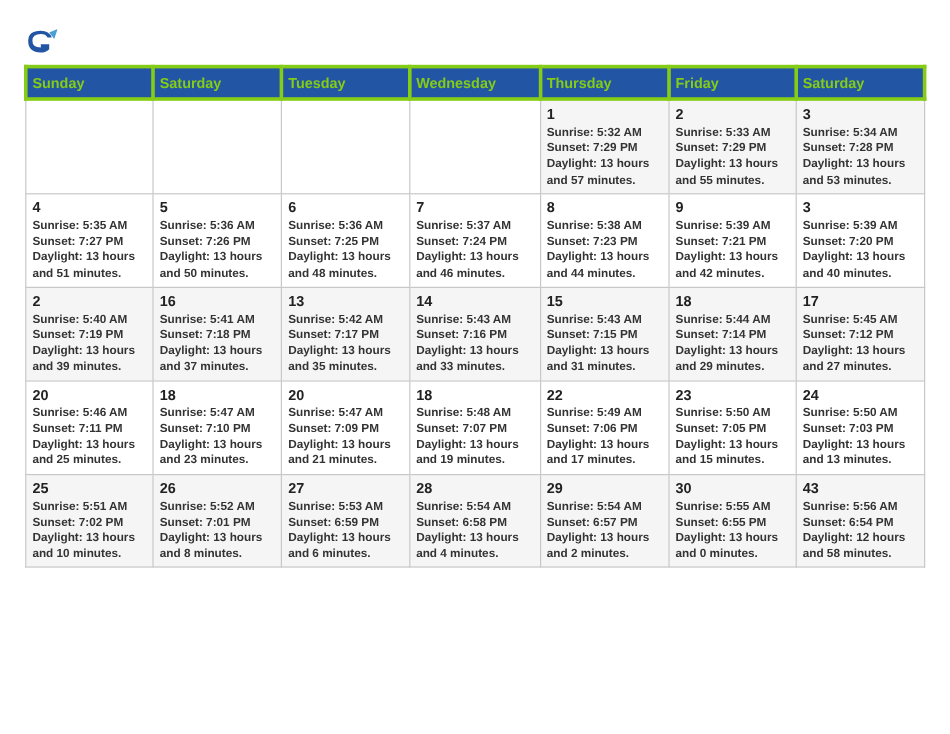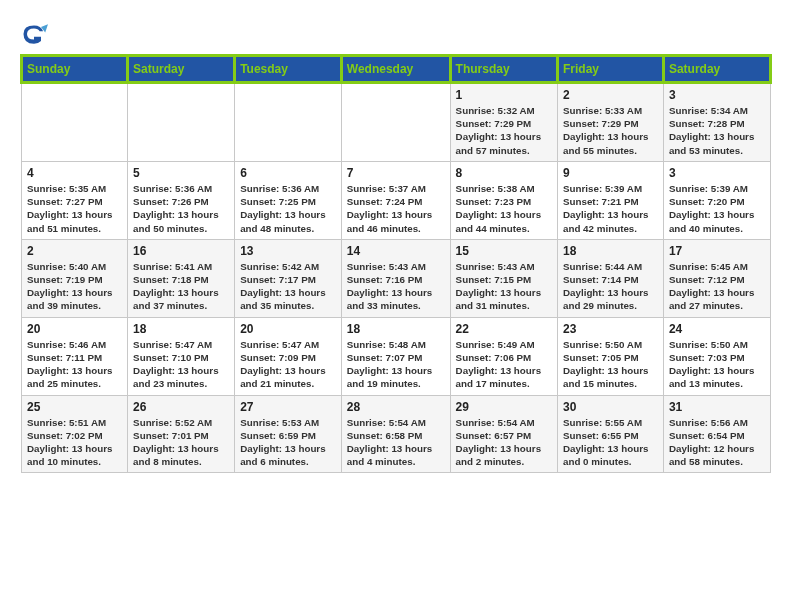--- a/index.html
+++ b/index.html
@@ -221,18 +221,18 @@
         </td>
         <td>
           <span class="day-number">29</span>
           <div class="day-info">Sunrise: 5:54 AM<br>Sunset: 6:57 PM<br>Daylight: 13 hours and 2 minutes.</div>
         </td>
         <td>
           <span class="day-number">30</span>
           <div class="day-info">Sunrise: 5:55 AM<br>Sunset: 6:55 PM<br>Daylight: 13 hours and 0 minutes.</div>
         </td>
         <td>
-          <span class="day-number">31</span>
+          <span class="day-number">43</span>
           <div class="day-info">Sunrise: 5:56 AM<br>Sunset: 6:54 PM<br>Daylight: 12 hours and 58 minutes.</div>
         </td>
       </tr>
     </tbody>
 </table>
 
 </body></html>

